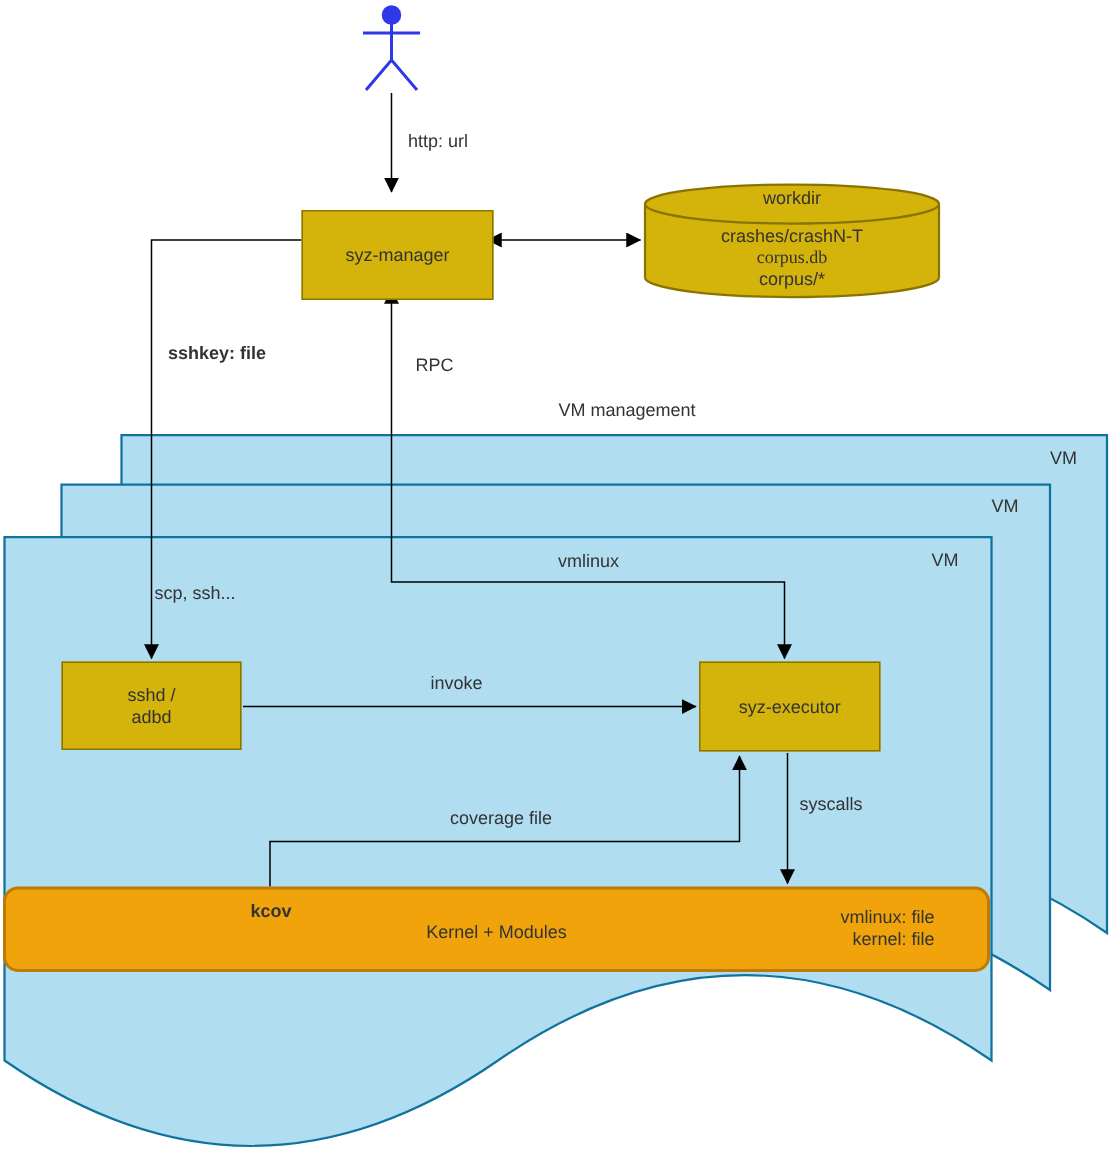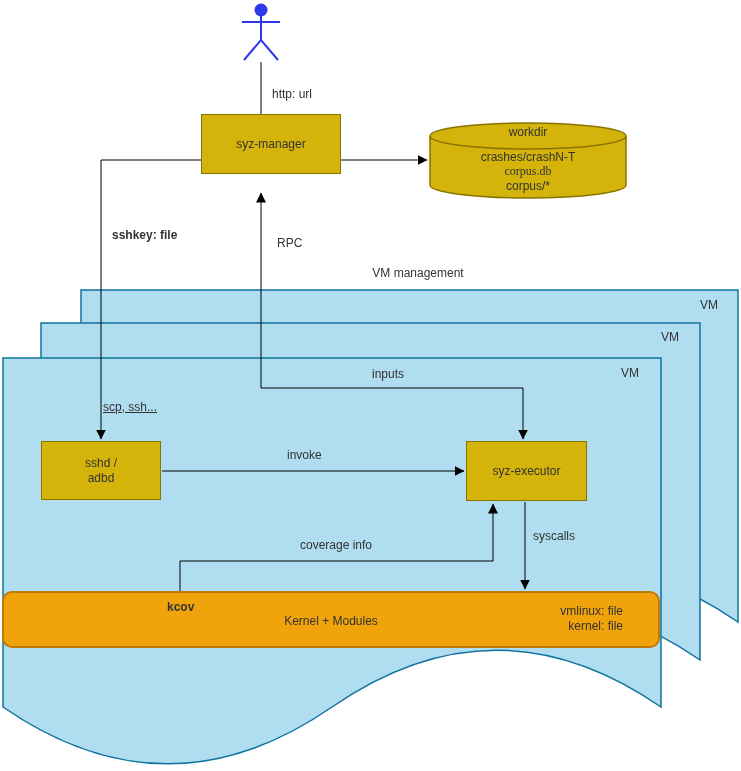--- a/index.html
+++ b/index.html
@@ -19,21 +19,21 @@
     background:#d4b30a;
     border:1.5px solid #8a7400;
     display:flex;
     flex-direction:column;
     align-items:center;
     justify-content:center;
     text-align:center;
     line-height:15px;
     z-index:2;
   }
-  #syz-manager{left:201px;top:114px;width:140px;height:60px;}
+  #syz-manager{left:201px;top:140px;width:128px;height:60px;}
   #sshd{left:41px;top:441px;width:120px;height:59px;}
   #syz-executor{left:466px;top:441px;width:121px;height:60px;align-items:center;}
   #kernel{
     left:2px;top:591px;width:658px;height:57px;
     background:#f0a30a;
     border:2px solid #bd7a05;
     border-radius:10px;
     display:block;
   }
   #kernel .kcov{position:absolute;left:163px;top:7px;font-weight:bold;}
@@ -110,19 +110,19 @@
   <div class="workdir-text" style="top:179px;">corpus/*</div>
 
   <div class="lbl" style="left:700px;top:298px;">VM</div>
   <div class="lbl" style="left:661px;top:330px;">VM</div>
   <div class="lbl" style="left:621px;top:366px;">VM</div>
 
   <div class="lbl" style="left:272px;top:87px;">http: url</div>
   <div class="lbl" style="left:112px;top:228px;font-weight:bold;">sshkey: file</div>
   <div class="lbl" style="left:277px;top:236px;">RPC</div>
   <div class="lbl center" style="left:343px;top:266px;width:150px;">VM management</div>
-  <div class="lbl" style="left:103px;top:400px;text-decoration:underline;">scp, ssh...</div>
-  <div class="lbl" style="left:372px;top:367px;">inputs</div>
+  <div class="lbl" style="left:103px;top:388px;">scp, ssh...</div>
+  <div class="lbl" style="left:372px;top:367px;">vmlinux</div>
   <div class="lbl" style="left:287px;top:448px;">invoke</div>
   <div class="lbl" style="left:533px;top:529px;">syscalls</div>
-  <div class="lbl" style="left:300px;top:538px;">coverage info</div>
+  <div class="lbl" style="left:300px;top:538px;">coverage file</div>
 
 </div>
 
 </body></html>

